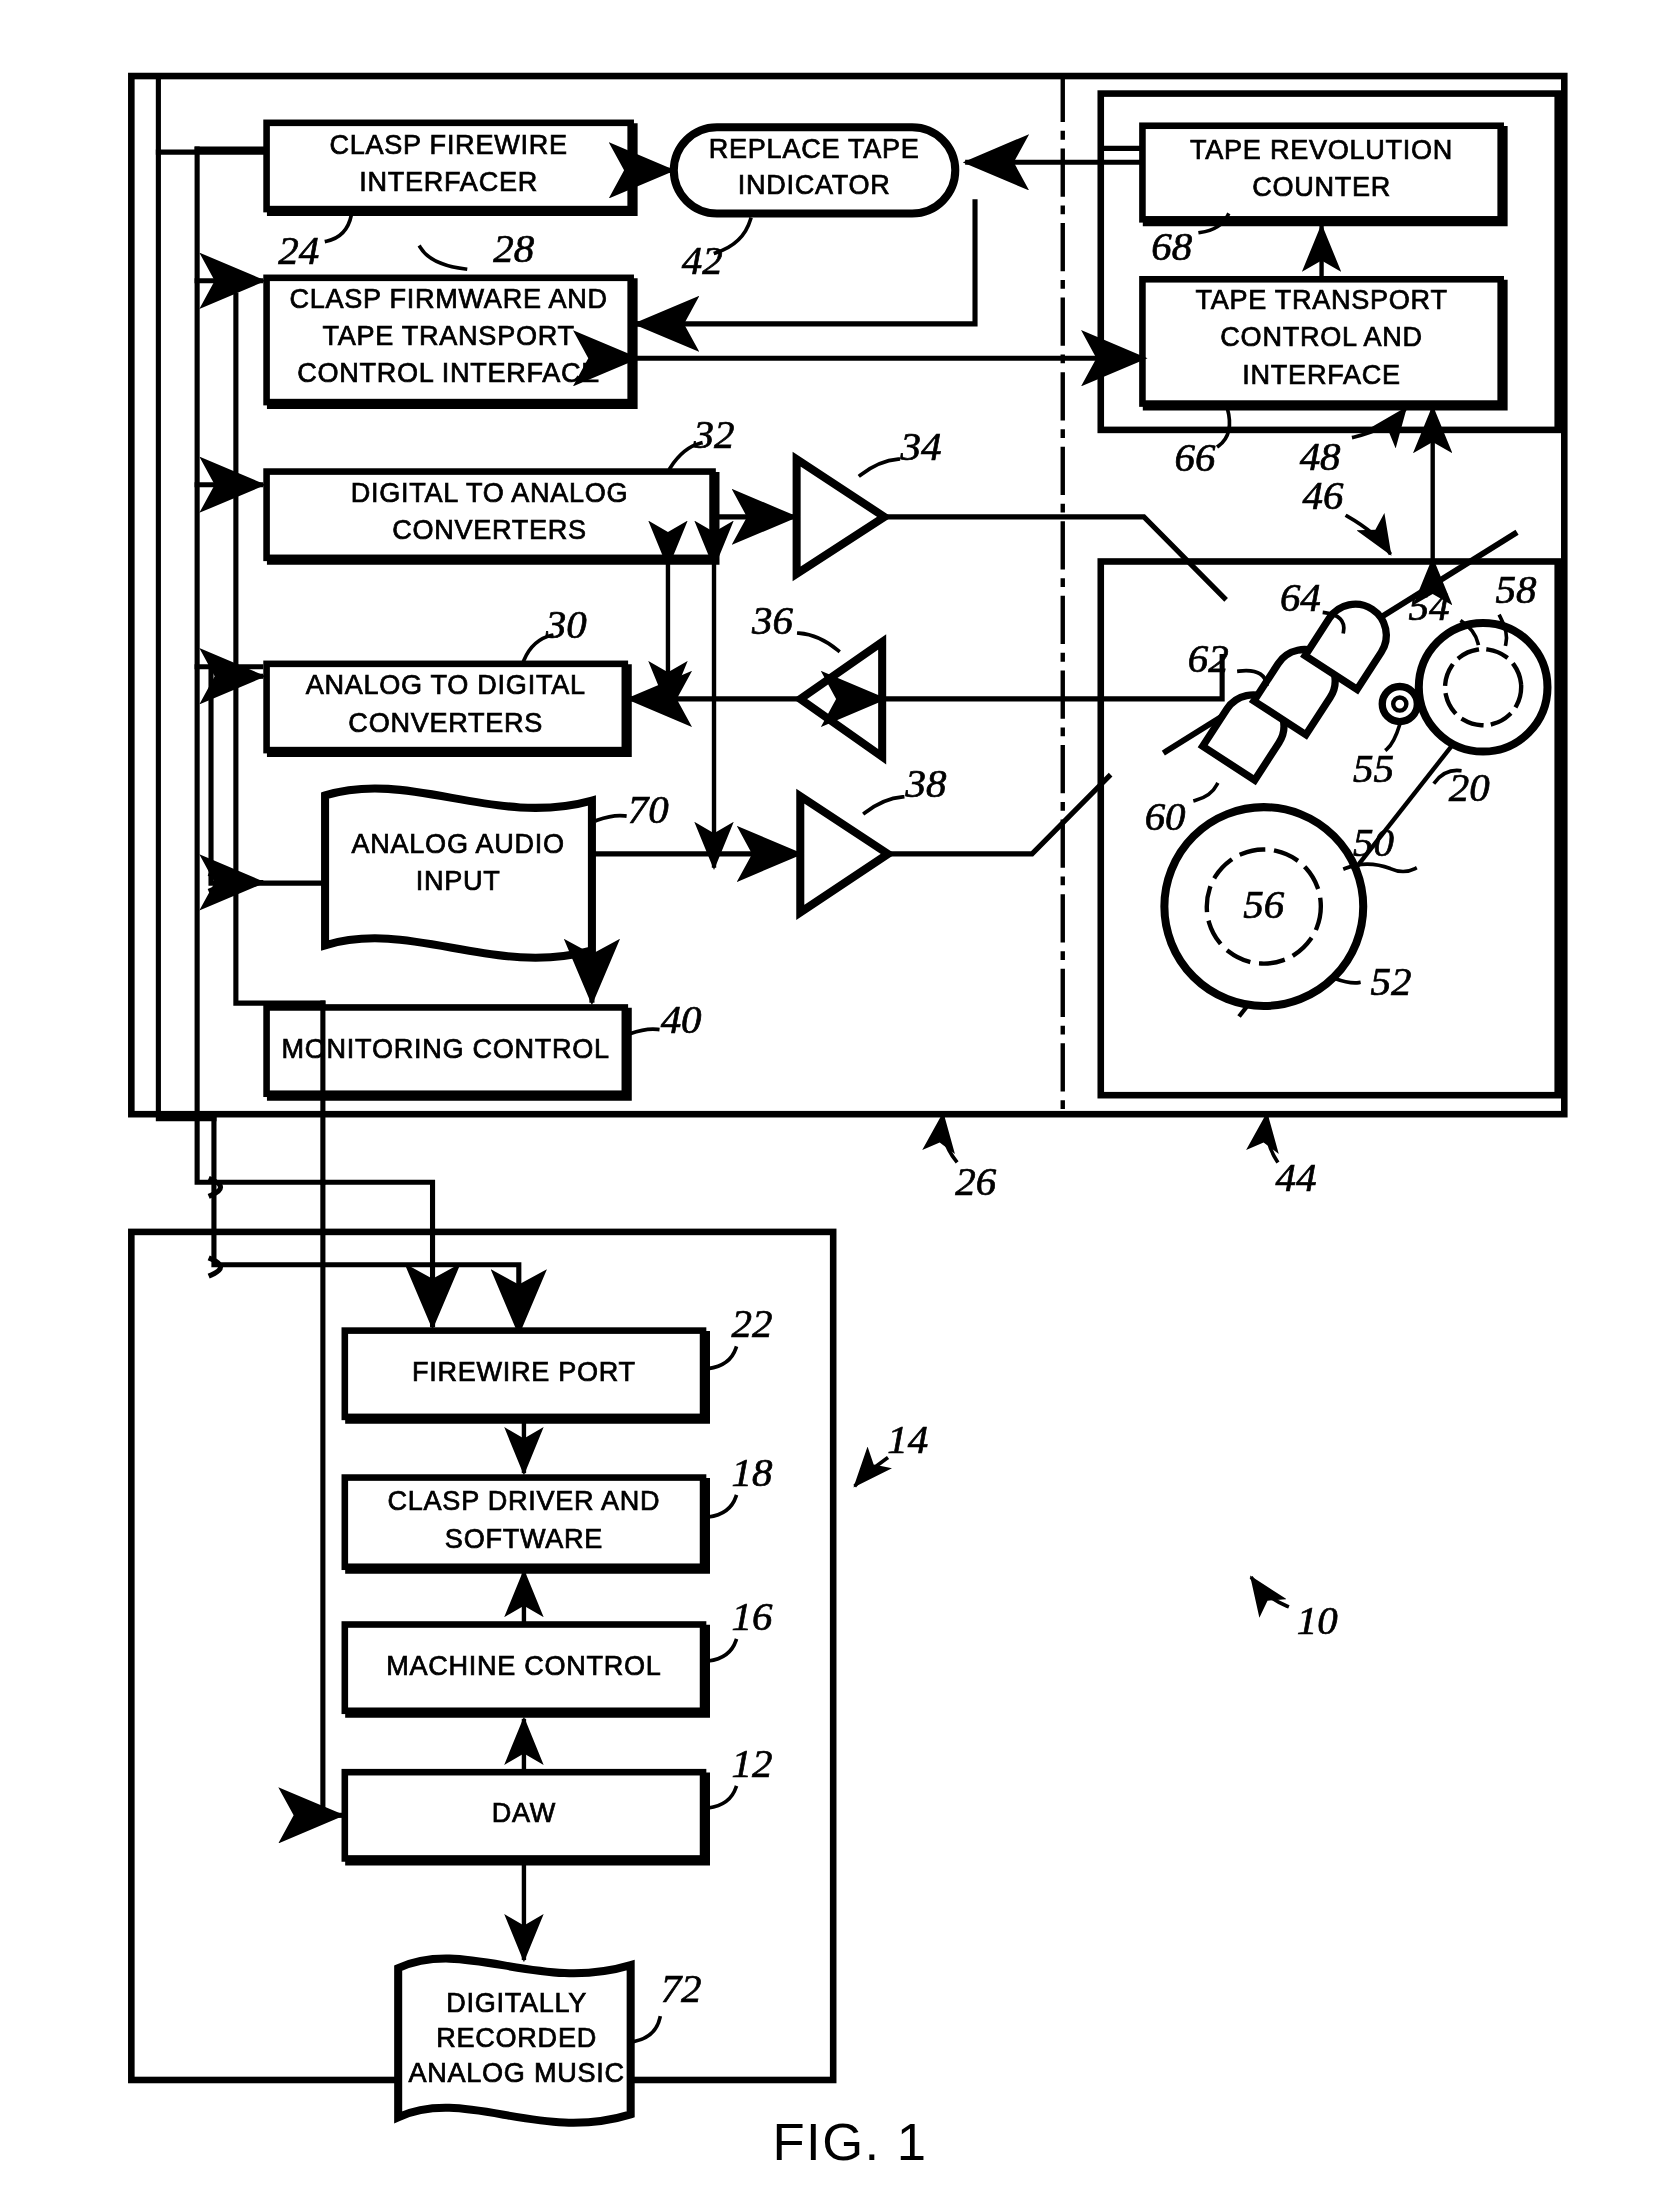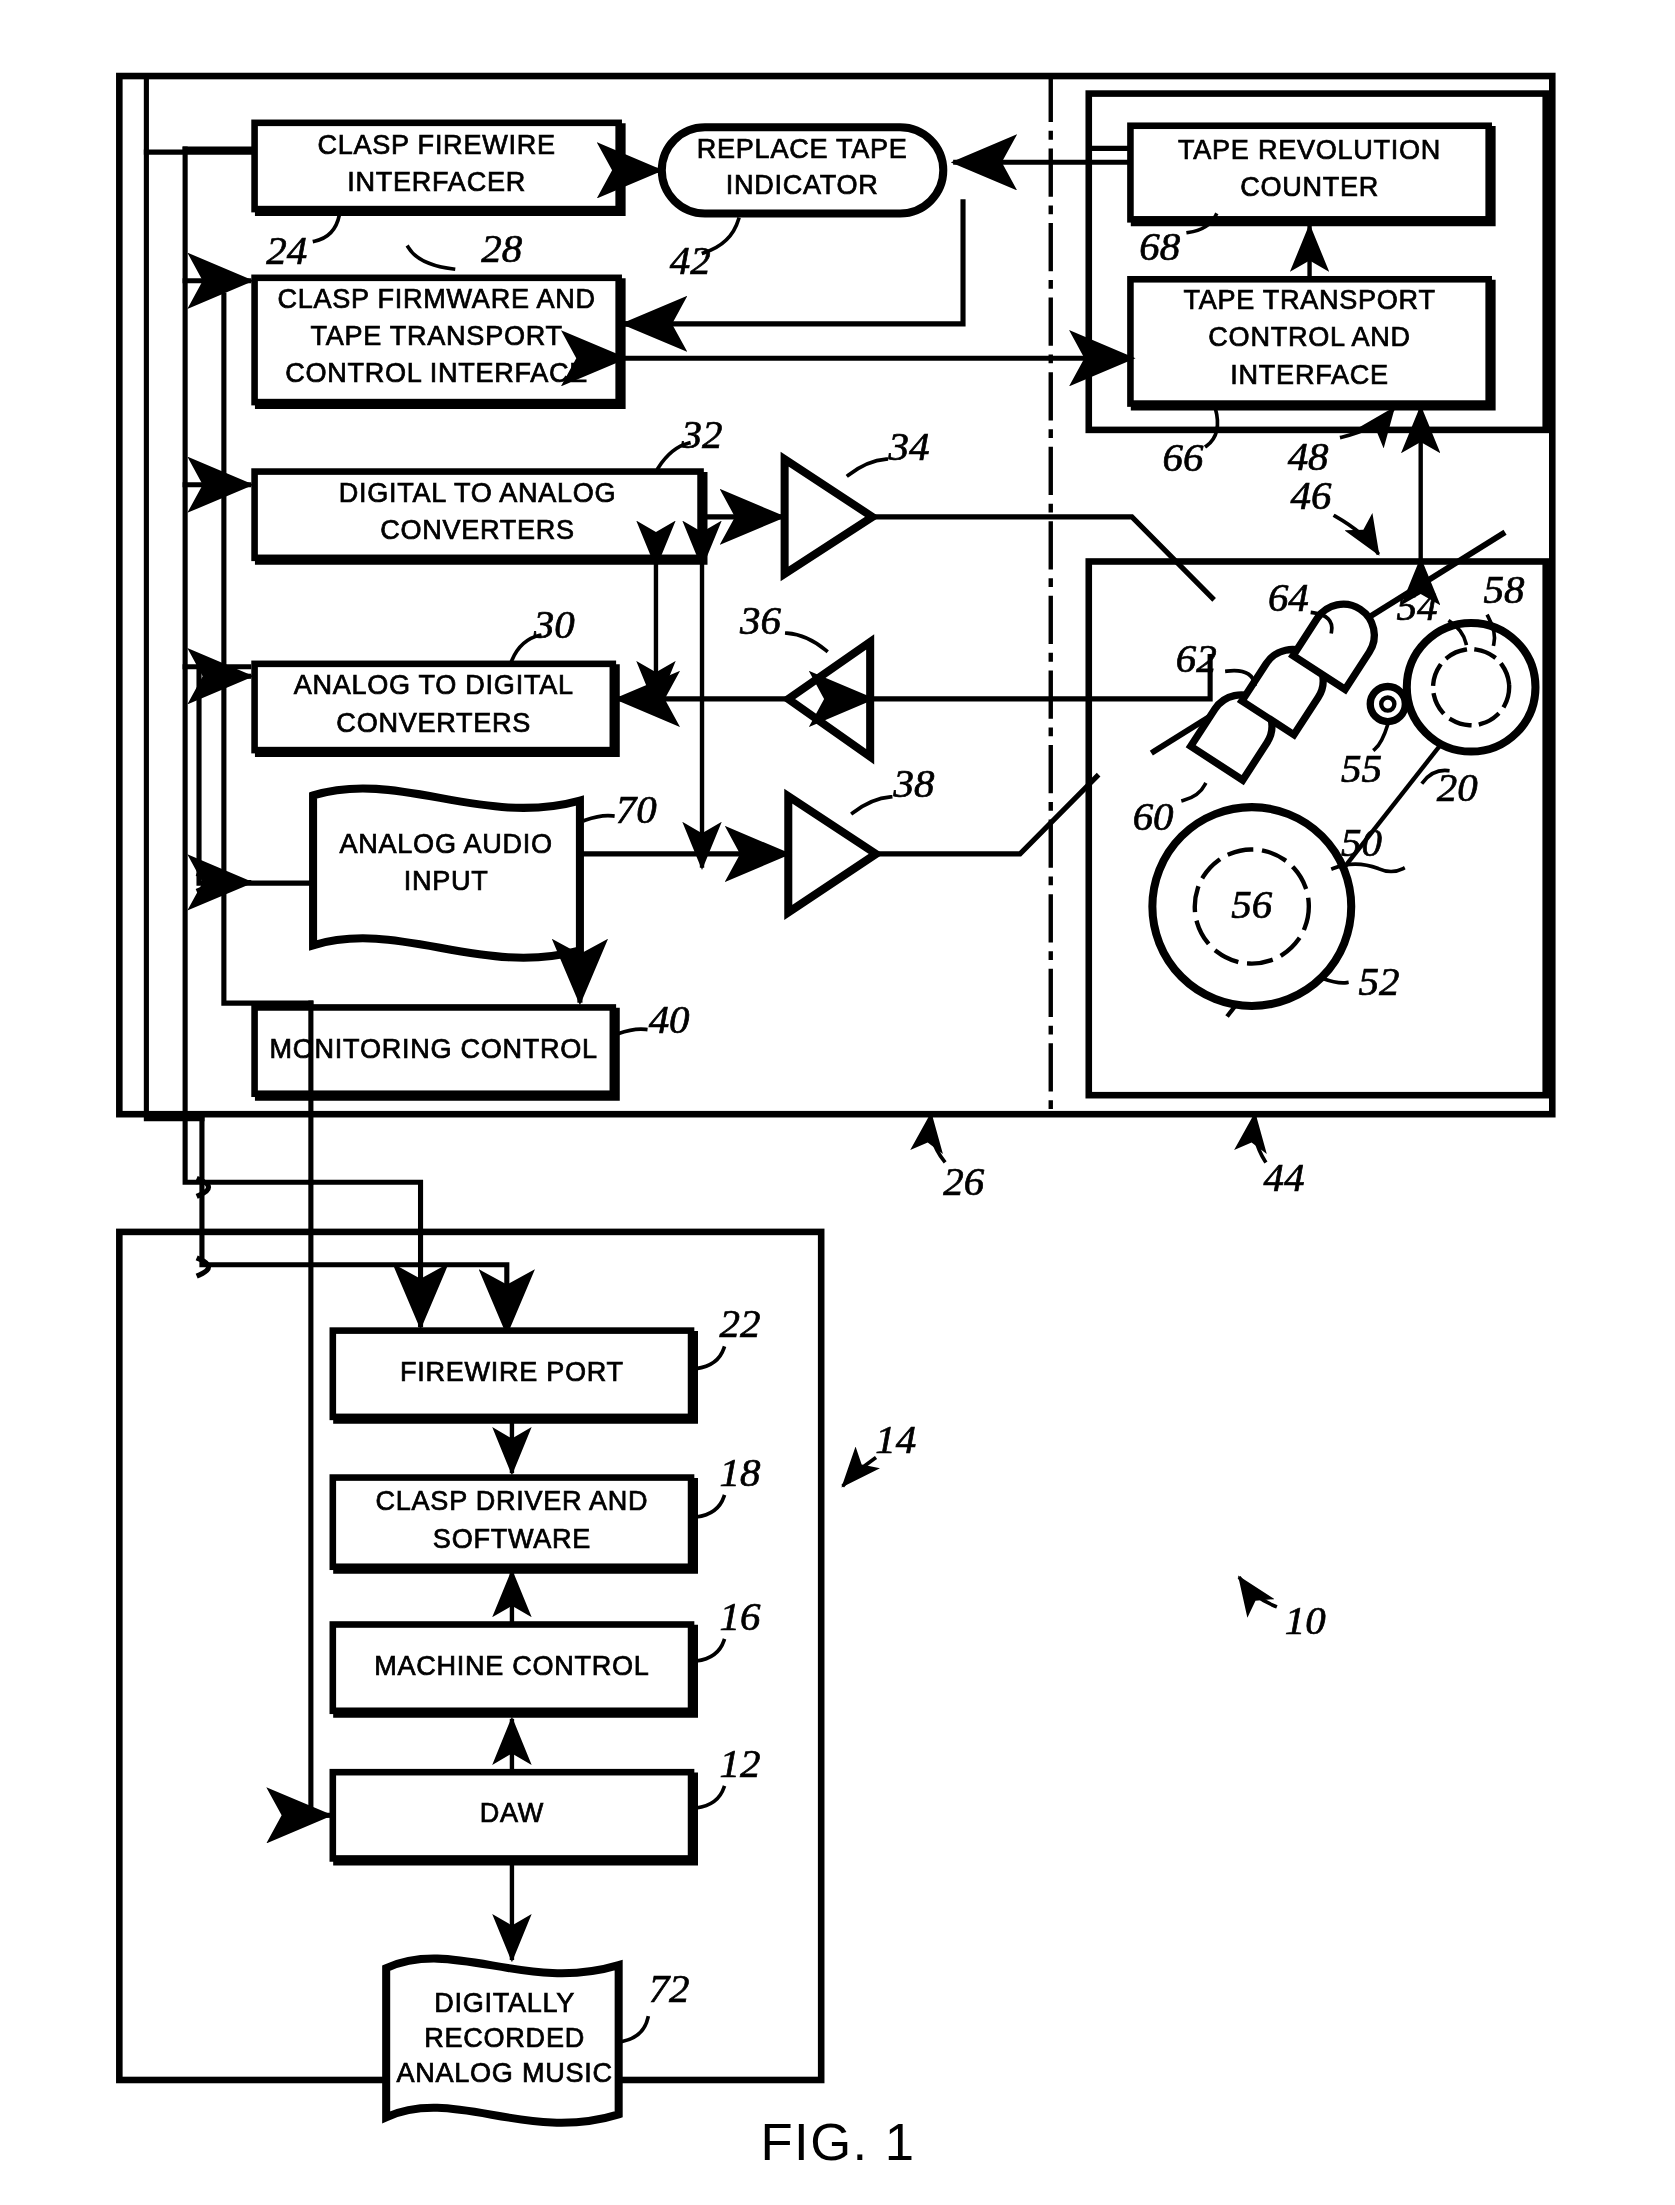--- a/index.html
+++ b/index.html
@@ -1,17 +1,17 @@
 <!DOCTYPE html>
 <html style="font-size:11.7px"><head>
 <meta charset="utf-8">
 <style>
   html,body{margin:0;padding:0;background:#ffffff;}
   body{width:1676px;height:2205px;position:relative;font-family:"Liberation Sans",sans-serif;}
-  #figure{position:absolute;left:0;top:0;width:1555px;height:2205px;}
+  #figure{position:absolute;left:12px;top:0;width:1555px;height:2205px;}
   svg{display:block;}
   .bx-txt{font-family:"Liberation Sans",sans-serif;font-size:37px;letter-spacing:1px;fill:#000;text-anchor:middle;dominant-baseline:middle;}
   .ref{font-family:"Liberation Serif",serif;font-style:italic;font-size:56px;fill:#000;text-anchor:middle;dominant-baseline:middle;}
   .figcap{font-family:"Liberation Sans",sans-serif;font-size:72px;fill:#000;text-anchor:middle;letter-spacing:2px;}
 </style>
 </head>
 <body>
 
 <div id="figure">
 <svg width="1676" height="2205" viewBox="0 0 2292 3016" xmlns="http://www.w3.org/2000/svg">

